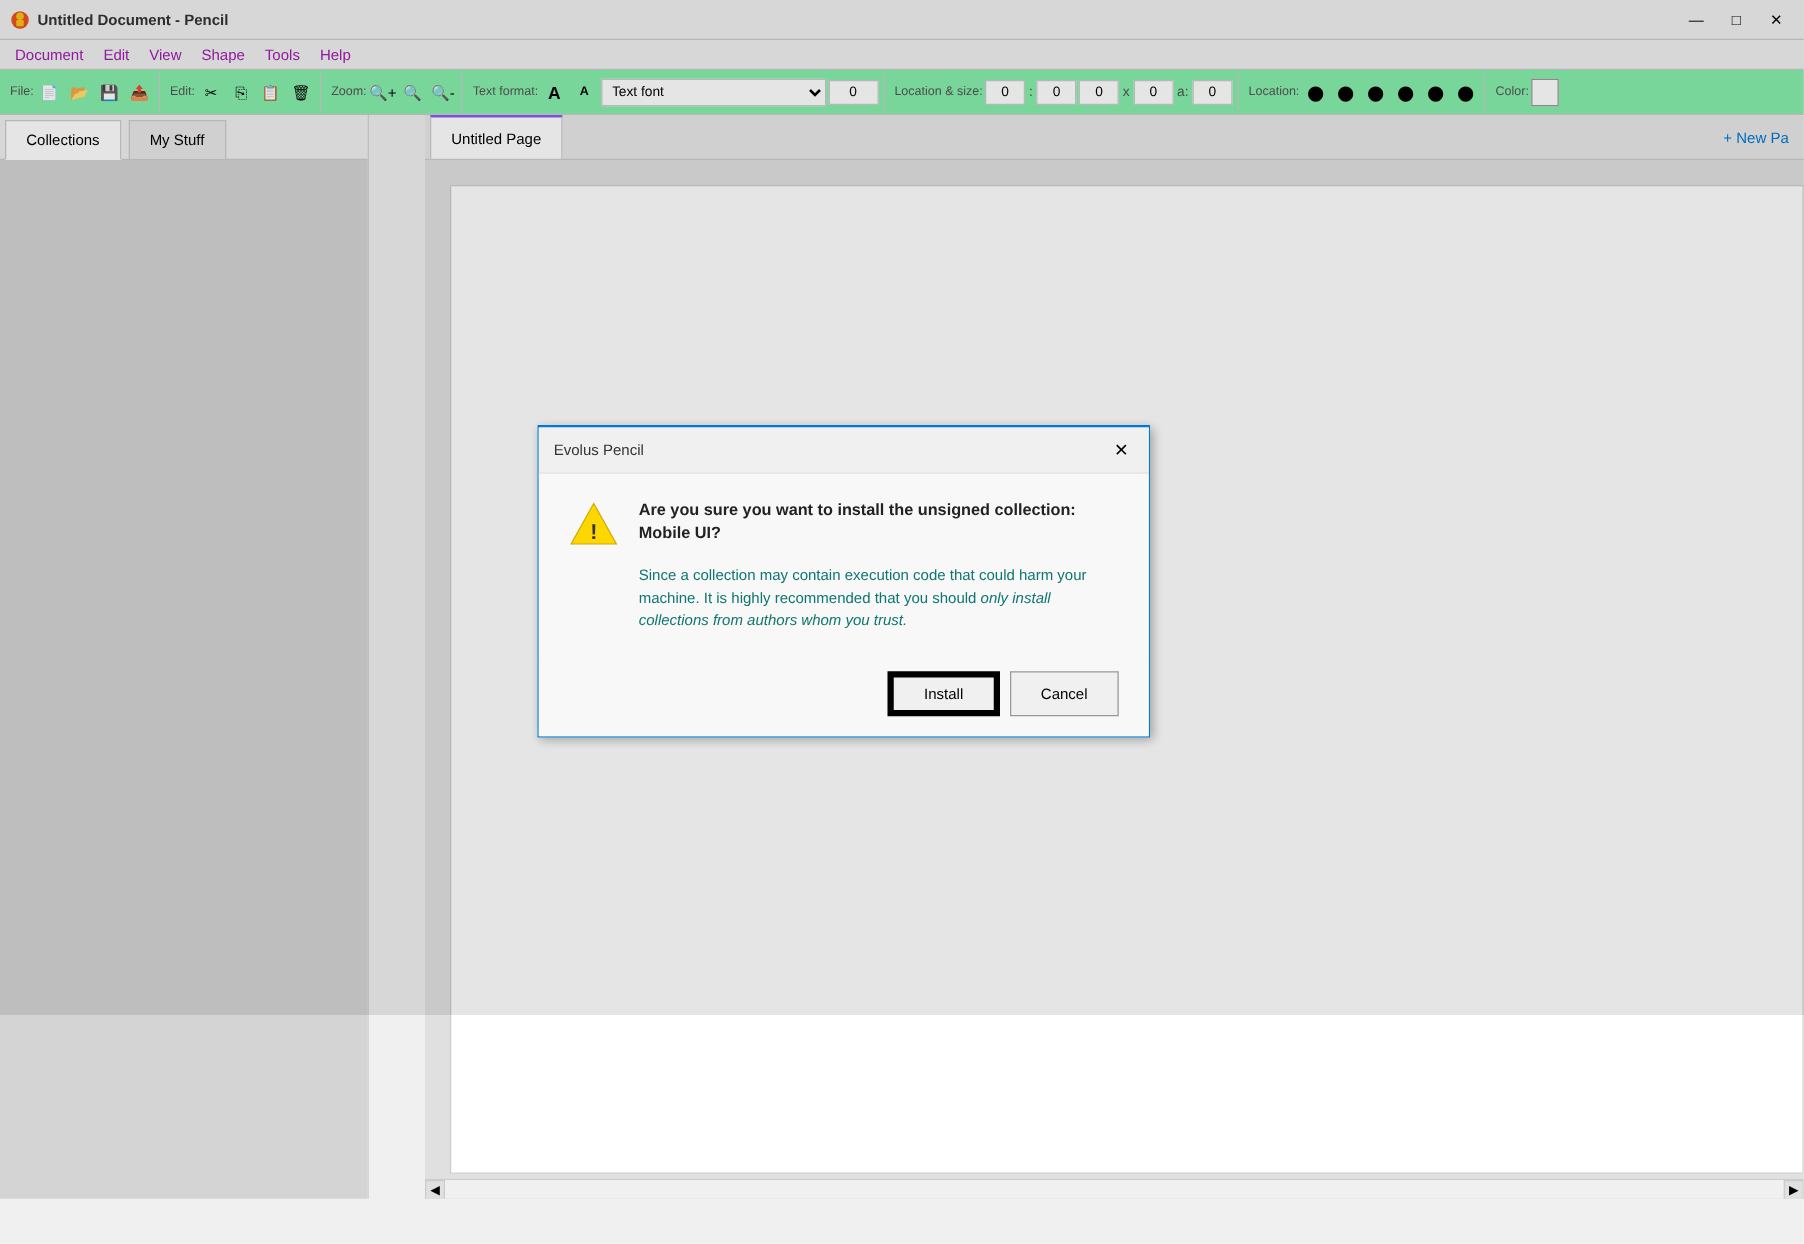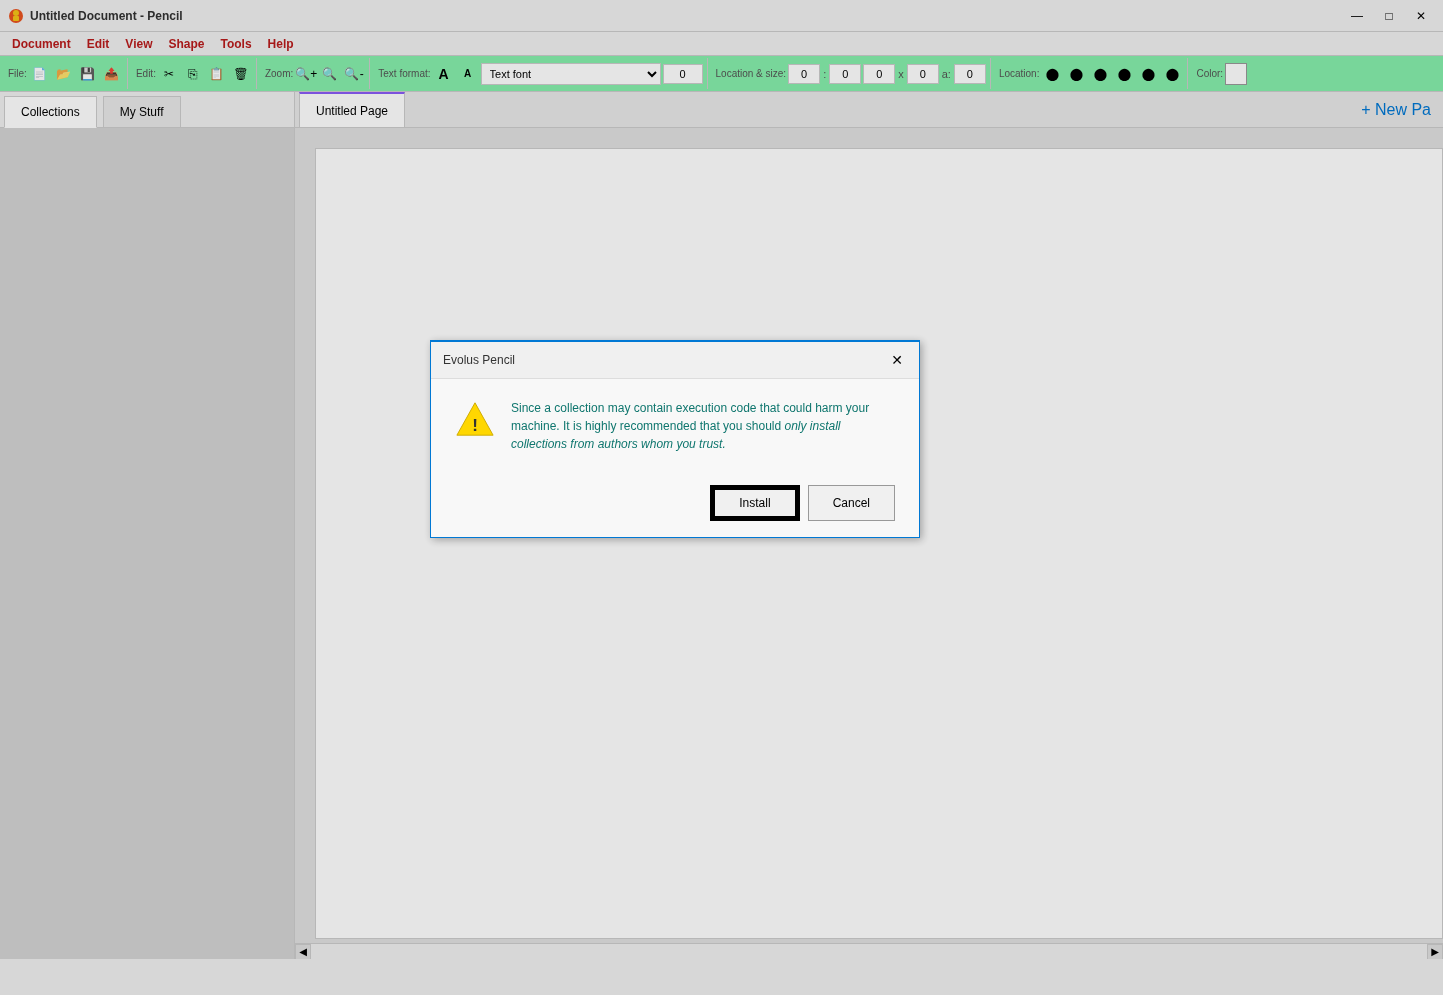--- a/index.html
+++ b/index.html
@@ -20,21 +20,21 @@
       font-size: 12px; display: flex; align-items: center; justify-content: center;
     }
 
     
     .menu-bar {
       display: flex; align-items: center; height: 24px;
       background: #f0f0f0; padding: 0 4px;
       border-bottom: 1px solid #ccc;
     }
     .menu-bar-item {
-      padding: 2px 8px; font-size: 12px; cursor: pointer; color: #b91c1c; font-weight: bold;
+      padding: 2px 8px; font-size: 12px; cursor: pointer; color: #a21caf;
     }
 
     
     .toolbar-container {
       background: #86efac; border-bottom: 1px solid #ccc;
       display: flex; align-items: center; height: 36px; padding: 2px 4px; gap: 4px;
     }
     .toolbar-section {
       display: flex; align-items: center; gap: 2px; padding: 0 4px;
       border-right: 1px solid #ccc; height: 100%;
@@ -47,21 +47,21 @@
     .toolbar-input {
       width: 40px; height: 20px; border: 1px solid #ccc; font-size: 11px;
       text-align: center; background: white;
     }
     .text-format-dropdown {
       width: 180px; height: 22px; border: 1px solid #ccc; font-size: 11px;
       background: white; padding: 0 4px; cursor: pointer;
     }
 
     
-    .main-container { display: flex; height: calc(995px - 32px - 24px - 36px - 36px); }
+    .main-container { display: flex; height: calc(995px - 32px - 24px - 36px - 36px); gap: 45px; }
 
     
     .sidebar {
       width: 295px; background: #f0f0f0; border-right: 1px solid #ccc;
       display: flex; flex-direction: column;
     }
     .sidebar-tabs {
       display: flex; border-bottom: 1px solid #ccc; background: #f0f0f0;
     }
     .sidebar-tab {
@@ -80,21 +80,21 @@
       display: flex; align-items: center; background: #e8e8e8;
       border-bottom: 1px solid #ccc; height: 36px; padding: 0 4px;
     }
     .page-tab {
       padding: 6px 16px; border: 1px solid #ccc; border-bottom: none;
       background: white; font-size: 12px; cursor: pointer; margin-right: 2px;
       height: 100%; display: flex; align-items: center;
     }
     .page-tab.active { background: white; border-top: 2px solid #8b5cf6; }
     .new-page-btn {
-      margin-left: auto; color: #0078d4; font-size: 16px; cursor: pointer;
+      margin-left: auto; color: #0078d4; font-size: 12px; cursor: pointer;
       display: flex; align-items: center; gap: 2px; padding: 4px 8px;
     }
 
     
     .canvas-area {
       flex: 1; background: #e0e0e0; overflow: hidden; position: relative;
     }
     .canvas-page {
       position: absolute; top: 20px; left: 20px;
       right: 0; bottom: 20px;
@@ -108,21 +108,21 @@
       width: 16px; height: 16px; background: #e0e0e0; border: 1px solid #ccc;
       display: flex; align-items: center; justify-content: center; font-size: 10px; cursor: pointer;
     }
     .scrollbar-track { flex: 1; background: #f0f0f0; }
 
     
     .content-wrapper { display: flex; flex-direction: column; flex: 1; }
 
     
     .dialog-overlay {
-      position: fixed; top: 0; left: 0; width: 1443px; height: 995px;
+      position: fixed; top: 0; left: 0; width: 1443px; height: 812px;
       background: rgba(0,0,0,0.1); display: flex; align-items: center; justify-content: center;
       z-index: 1000;
     }
     .dialog {
       background: #f0f0f0; border: 1px solid #0078d4; border-top: 2px solid #0078d4;
       width: 490px; box-shadow: 2px 2px 8px rgba(0,0,0,0.3);
       position: fixed; top: 340px; left: 430px;
     }
     .dialog-titlebar {
       display: flex; align-items: center; justify-content: space-between;
@@ -290,20 +290,21 @@
     </div>
     <div class="dialog-body">
       <div class="dialog-message-area">
         <div class="warning-icon">
           <svg width="42" height="42" viewBox="0 0 42 42">
             <polygon points="21,4 40,38 2,38" fill="#ffd700" stroke="#ccaa00" stroke-width="1"></polygon>
             <text x="21" y="34" text-anchor="middle" font-size="18" font-weight="bold" fill="#333">!</text>
           </svg>
         </div>
         <div class="dialog-text-area">
+          <div class="dialog-main-text">Are you sure you want to install the unsigned collection: Mobile UI?</div>
           <div class="dialog-sub-text">
             <span>Since a collection may contain execution code that could harm your machine. It is highly recommended that you should </span><em>only install collections from authors whom you trust.</em>
           </div>
         </div>
       </div>
     </div>
     <div class="dialog-buttons">
       <button class="dialog-btn primary">Install</button>
       <button class="dialog-btn">Cancel</button>
     </div>

